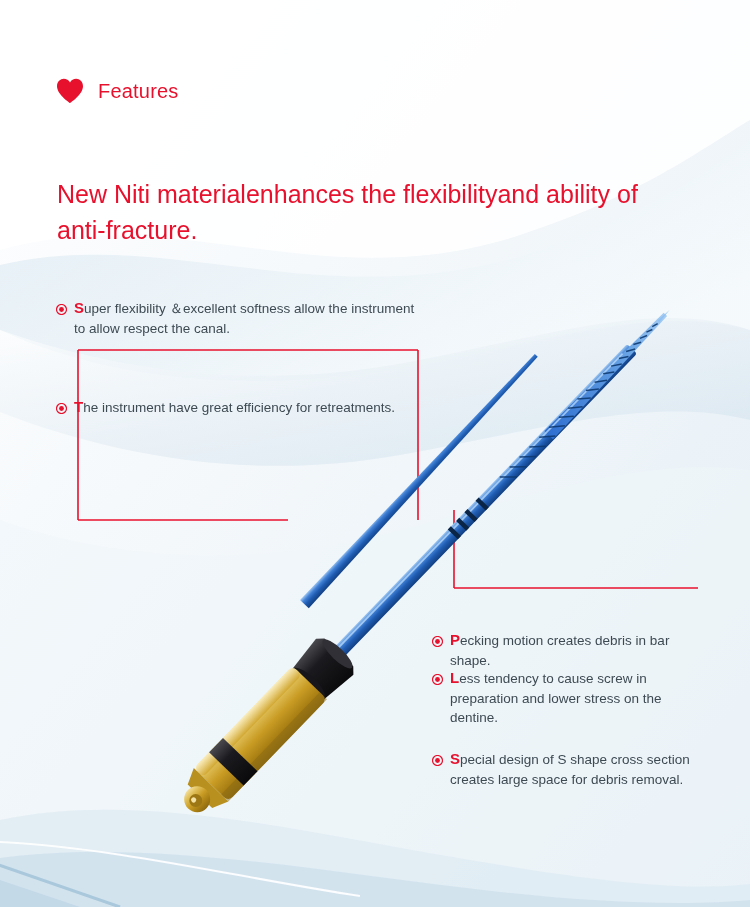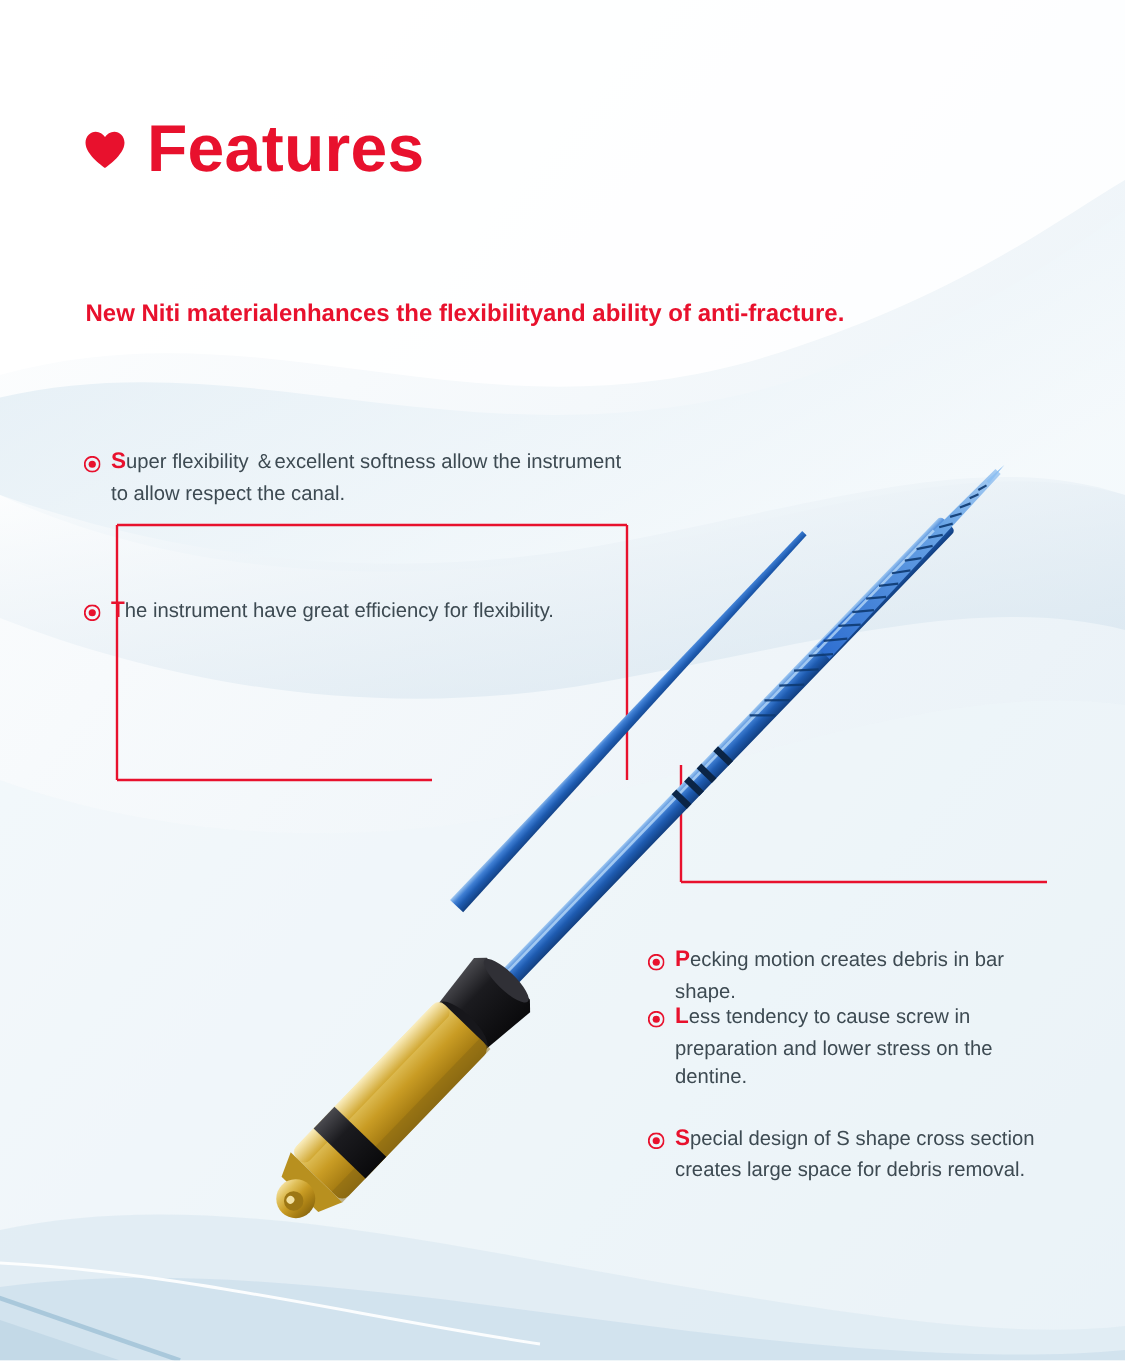--- a/index.html
+++ b/index.html
@@ -32,38 +32,37 @@
     display: flex;
     align-items: center;
     gap: 14px;
   }
   .heart-icon {
     width: 28px;
     height: 26px;
     display: block;
   }
   .header-title {
-    font-size: 44px;
-    font-weight: bold;
+    font-size: 20px;
+    font-weight: normal;
     color: #e8112d;
     letter-spacing: 0.2px;
     line-height: 1;
   }
 
   
   .subtitle {
     position: absolute;
     left: 57px;
     top: 176px;
     width: 620px;
-    font-size: 16px;
+    font-size: 25px;
     line-height: 1.45;
     color: #e8112d;
-    font-weight: 700;
-    margin-top: 22px;
+    font-weight: 400;
   }
 
   
   .bullet-block {
     position: absolute;
     display: flex;
     gap: 7px;
   }
   .bullet-dot {
     flex: 0 0 auto;
@@ -261,21 +260,21 @@
     <span class="bullet-text"><span class="cap">S</span><span>uper flexibility ＆excellent softness allow the instrument to allow respect the canal.</span></span>
   </div>
 
   <div class="bullet-block" id="bullet-left-2">
     <span class="bullet-dot">
       <svg width="11" height="11" viewBox="0 0 11 11">
         <circle cx="5.5" cy="5.5" r="5" fill="none" stroke="#e8112d" stroke-width="1.2"></circle>
         <circle cx="5.5" cy="5.5" r="2.4" fill="#e8112d"></circle>
       </svg>
     </span>
-    <span class="bullet-text"><span class="cap">T</span><span>he instrument have great efficiency for flexibility.</span></span>
+    <span class="bullet-text"><span class="cap">T</span><span>he instrument have great efficiency for retreatments.</span></span>
   </div>
 
   <div class="bullet-block" id="bullet-right-1">
     <span class="bullet-dot">
       <svg width="11" height="11" viewBox="0 0 11 11">
         <circle cx="5.5" cy="5.5" r="5" fill="none" stroke="#e8112d" stroke-width="1.2"></circle>
         <circle cx="5.5" cy="5.5" r="2.4" fill="#e8112d"></circle>
       </svg>
     </span>
     <span class="bullet-text"><span class="cap">P</span><span>ecking motion creates debris in bar shape.</span></span>

